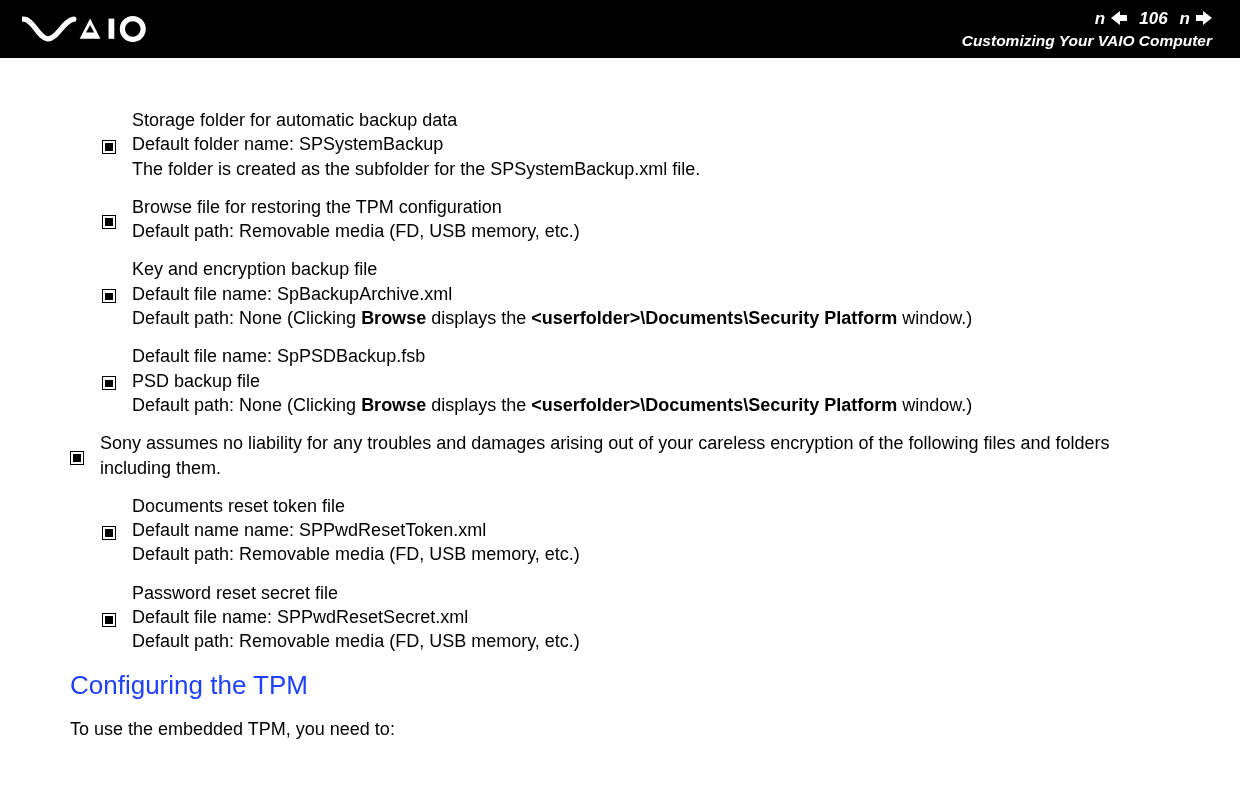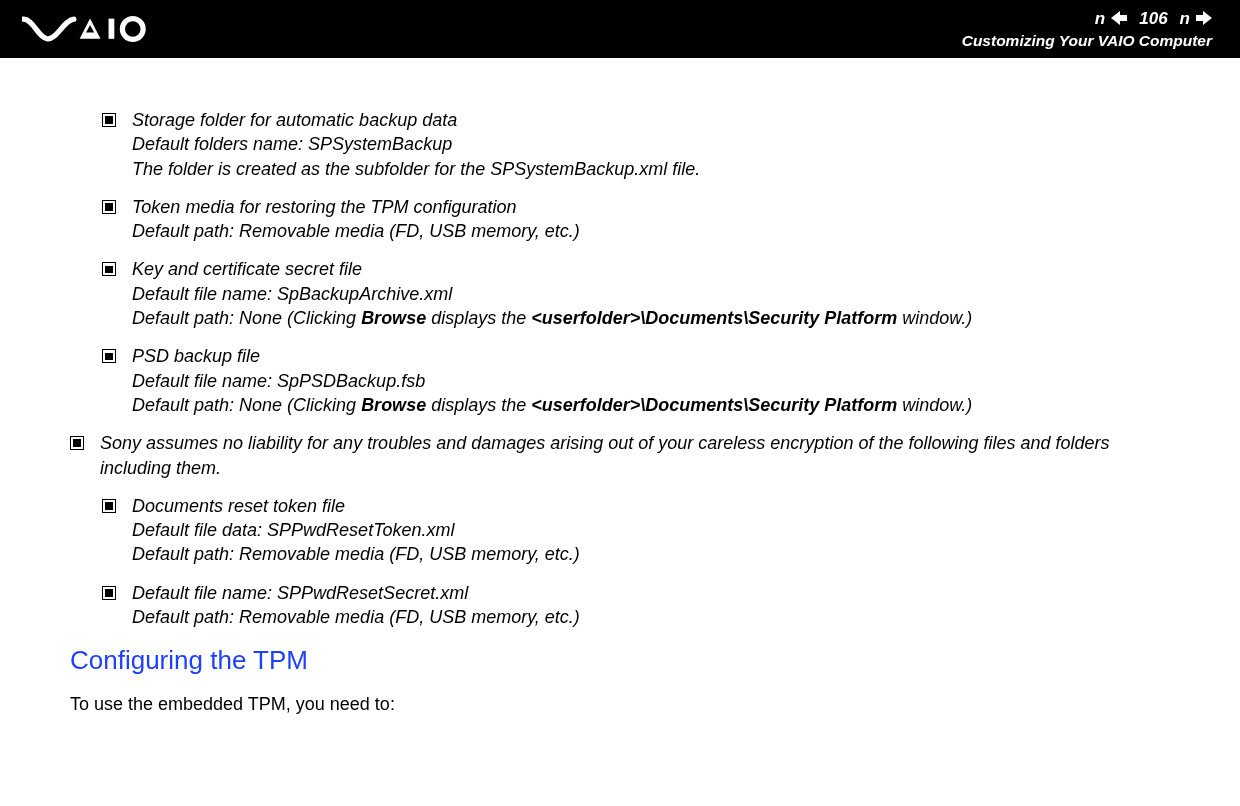--- a/index.html
+++ b/index.html
@@ -7,21 +7,21 @@
   .page { width: 1240px; height: 806px; position: relative; }
   .header { width: 100%; height: 58px; background: #000; color: #fff; display: flex; align-items: center; justify-content: space-between; padding: 0 28px 0 22px; }
   .logo { display: flex; align-items: center; }
   .logo svg { height: 26px; width: auto; }
   .header-right { display: flex; flex-direction: column; align-items: flex-end; line-height: 1.25; font-size: 15.5px; }
   .nav-row { display: flex; align-items: center; gap: 12px; font-style: italic; font-weight: bold; font-size: 17px; }
   .nav-row svg { display: block; }
   .breadcrumb { font-weight: bold; font-style: italic; margin-top: 2px; text-align: right; }
   .nln-row { display:flex; align-items:center; gap:6px; }
   .content { padding: 50px 60px 0 70px; font-size: 18px; line-height: 1.35; }
-  .bullet-item { display: flex; align-items: flex-start; margin-bottom: 14px; font-style: italic; }
+  .bullet-item { display: flex; align-items: center; margin-bottom: 14px; }
   .bullet-item.nested { margin-left: 32px; }
   .bullet-mark { flex: 0 0 auto; width: 14px; height: 14px; border: 1.6px solid #000; margin-top: 5px; margin-right: 16px; position: relative; }
   .bullet-mark::after { content: ""; position: absolute; left: 1.5px; top: 1.5px; right: 1.5px; bottom: 1.5px; background: #000; }
   
   .bullet-mark { background: #fff; }
   .bullet-mark::after { left:2.2px; top:2.2px; right:2.2px; bottom:2.2px; }
   .bullet-body { flex: 1 1 auto; }
   .bullet-body .line { display: block; }
   .section-heading { color: #2040ff; font-size: 26px; font-weight: normal; margin-top: 0; margin-bottom: 14px; }
   .plain-para { font-size: 18px; }
@@ -65,70 +65,71 @@
     <div class="breadcrumb">Customizing Your VAIO Computer</div>
   </div>
 </div>
 
 <div class="content">
 
   <div class="bullet-item nested">
     <span class="bullet-mark"></span>
     <div class="bullet-body">
       <span class="line">Storage folder for automatic backup data</span>
-      <span class="line">Default folders name: SPSystemBackup</span>
+      <span class="line">Default folder name: SPSystemBackup</span>
       <span class="line">The folder is created as the subfolder for the SPSystemBackup.xml file.</span>
     </div>
   </div>
 
   <div class="bullet-item nested">
     <span class="bullet-mark"></span>
     <div class="bullet-body">
-      <span class="line">Token media for restoring the TPM configuration</span>
+      <span class="line">Browse file for restoring the TPM configuration</span>
       <span class="line">Default path: Removable media (FD, USB memory, etc.)</span>
     </div>
   </div>
 
   <div class="bullet-item nested">
     <span class="bullet-mark"></span>
     <div class="bullet-body">
-      <span class="line">Key and certificate secret file</span>
+      <span class="line">Key and encryption backup file</span>
       <span class="line">Default file name: SpBackupArchive.xml</span>
       <span class="line"><span>Default path: None (Clicking </span><b>Browse</b><span> displays the </span><b>&lt;userfolder&gt;\Documents\Security Platform</b><span> window.)</span></span>
     </div>
   </div>
 
   <div class="bullet-item nested">
     <span class="bullet-mark"></span>
     <div class="bullet-body">
+      <span class="line">Default file name: SpPSDBackup.fsb</span>
       <span class="line">PSD backup file</span>
-      <span class="line">Default file name: SpPSDBackup.fsb</span>
       <span class="line"><span>Default path: None (Clicking </span><b>Browse</b><span> displays the </span><b>&lt;userfolder&gt;\Documents\Security Platform</b><span> window.)</span></span>
     </div>
   </div>
 
   <div class="bullet-item">
     <span class="bullet-mark"></span>
     <div class="bullet-body">
       <span class="line">Sony assumes no liability for any troubles and damages arising out of your careless encryption of the following files and folders including them.</span>
     </div>
   </div>
 
   <div class="bullet-item nested">
     <span class="bullet-mark"></span>
     <div class="bullet-body">
       <span class="line">Documents reset token file</span>
-      <span class="line">Default file data: SPPwdResetToken.xml</span>
+      <span class="line">Default name name: SPPwdResetToken.xml</span>
       <span class="line">Default path: Removable media (FD, USB memory, etc.)</span>
     </div>
   </div>
 
   <div class="bullet-item nested">
     <span class="bullet-mark"></span>
     <div class="bullet-body">
+      <span class="line">Password reset secret file</span>
       <span class="line">Default file name: SPPwdResetSecret.xml</span>
       <span class="line">Default path: Removable media (FD, USB memory, etc.)</span>
     </div>
   </div>
 
   <h2 class="section-heading">Configuring the TPM</h2>
 
   <p class="plain-para">To use the embedded TPM, you need to:</p>
 
 </div>

